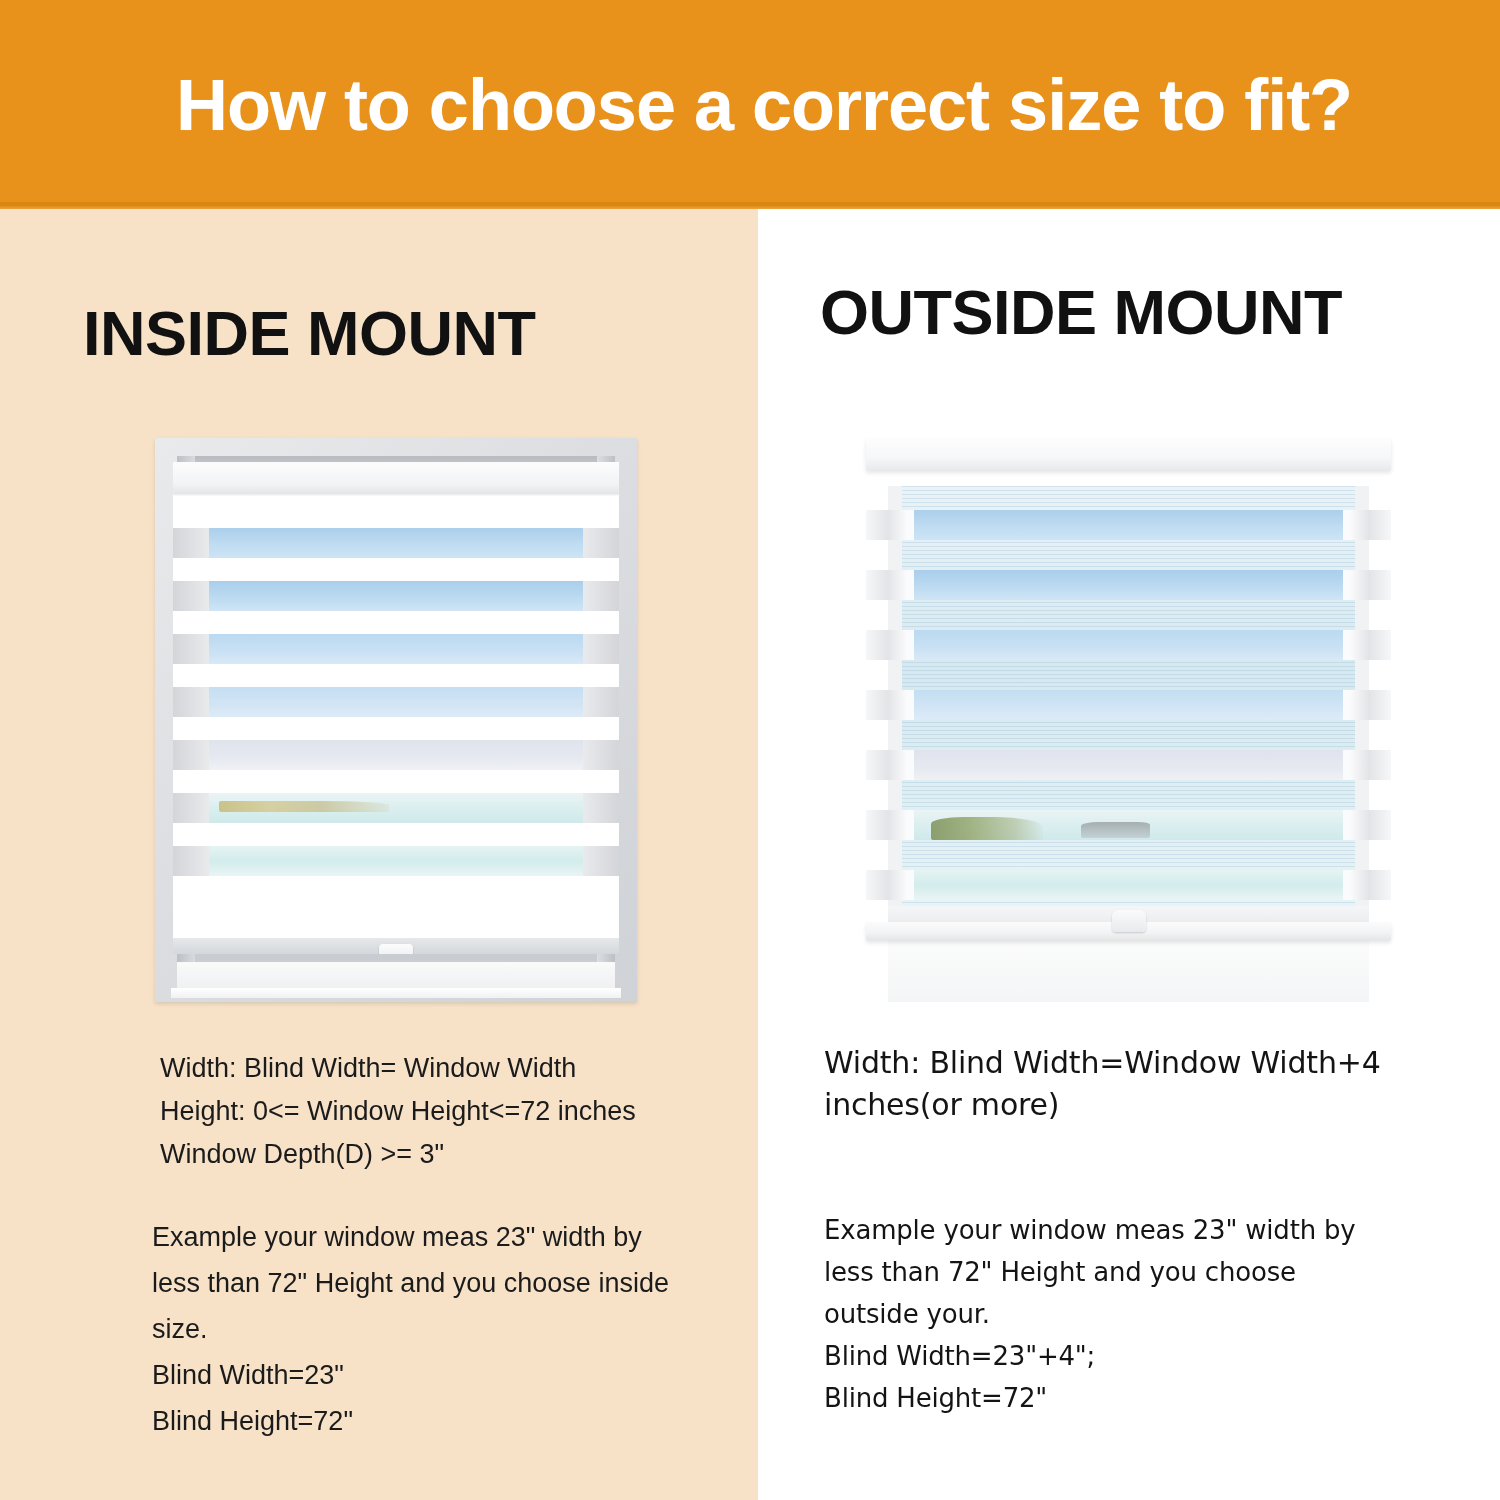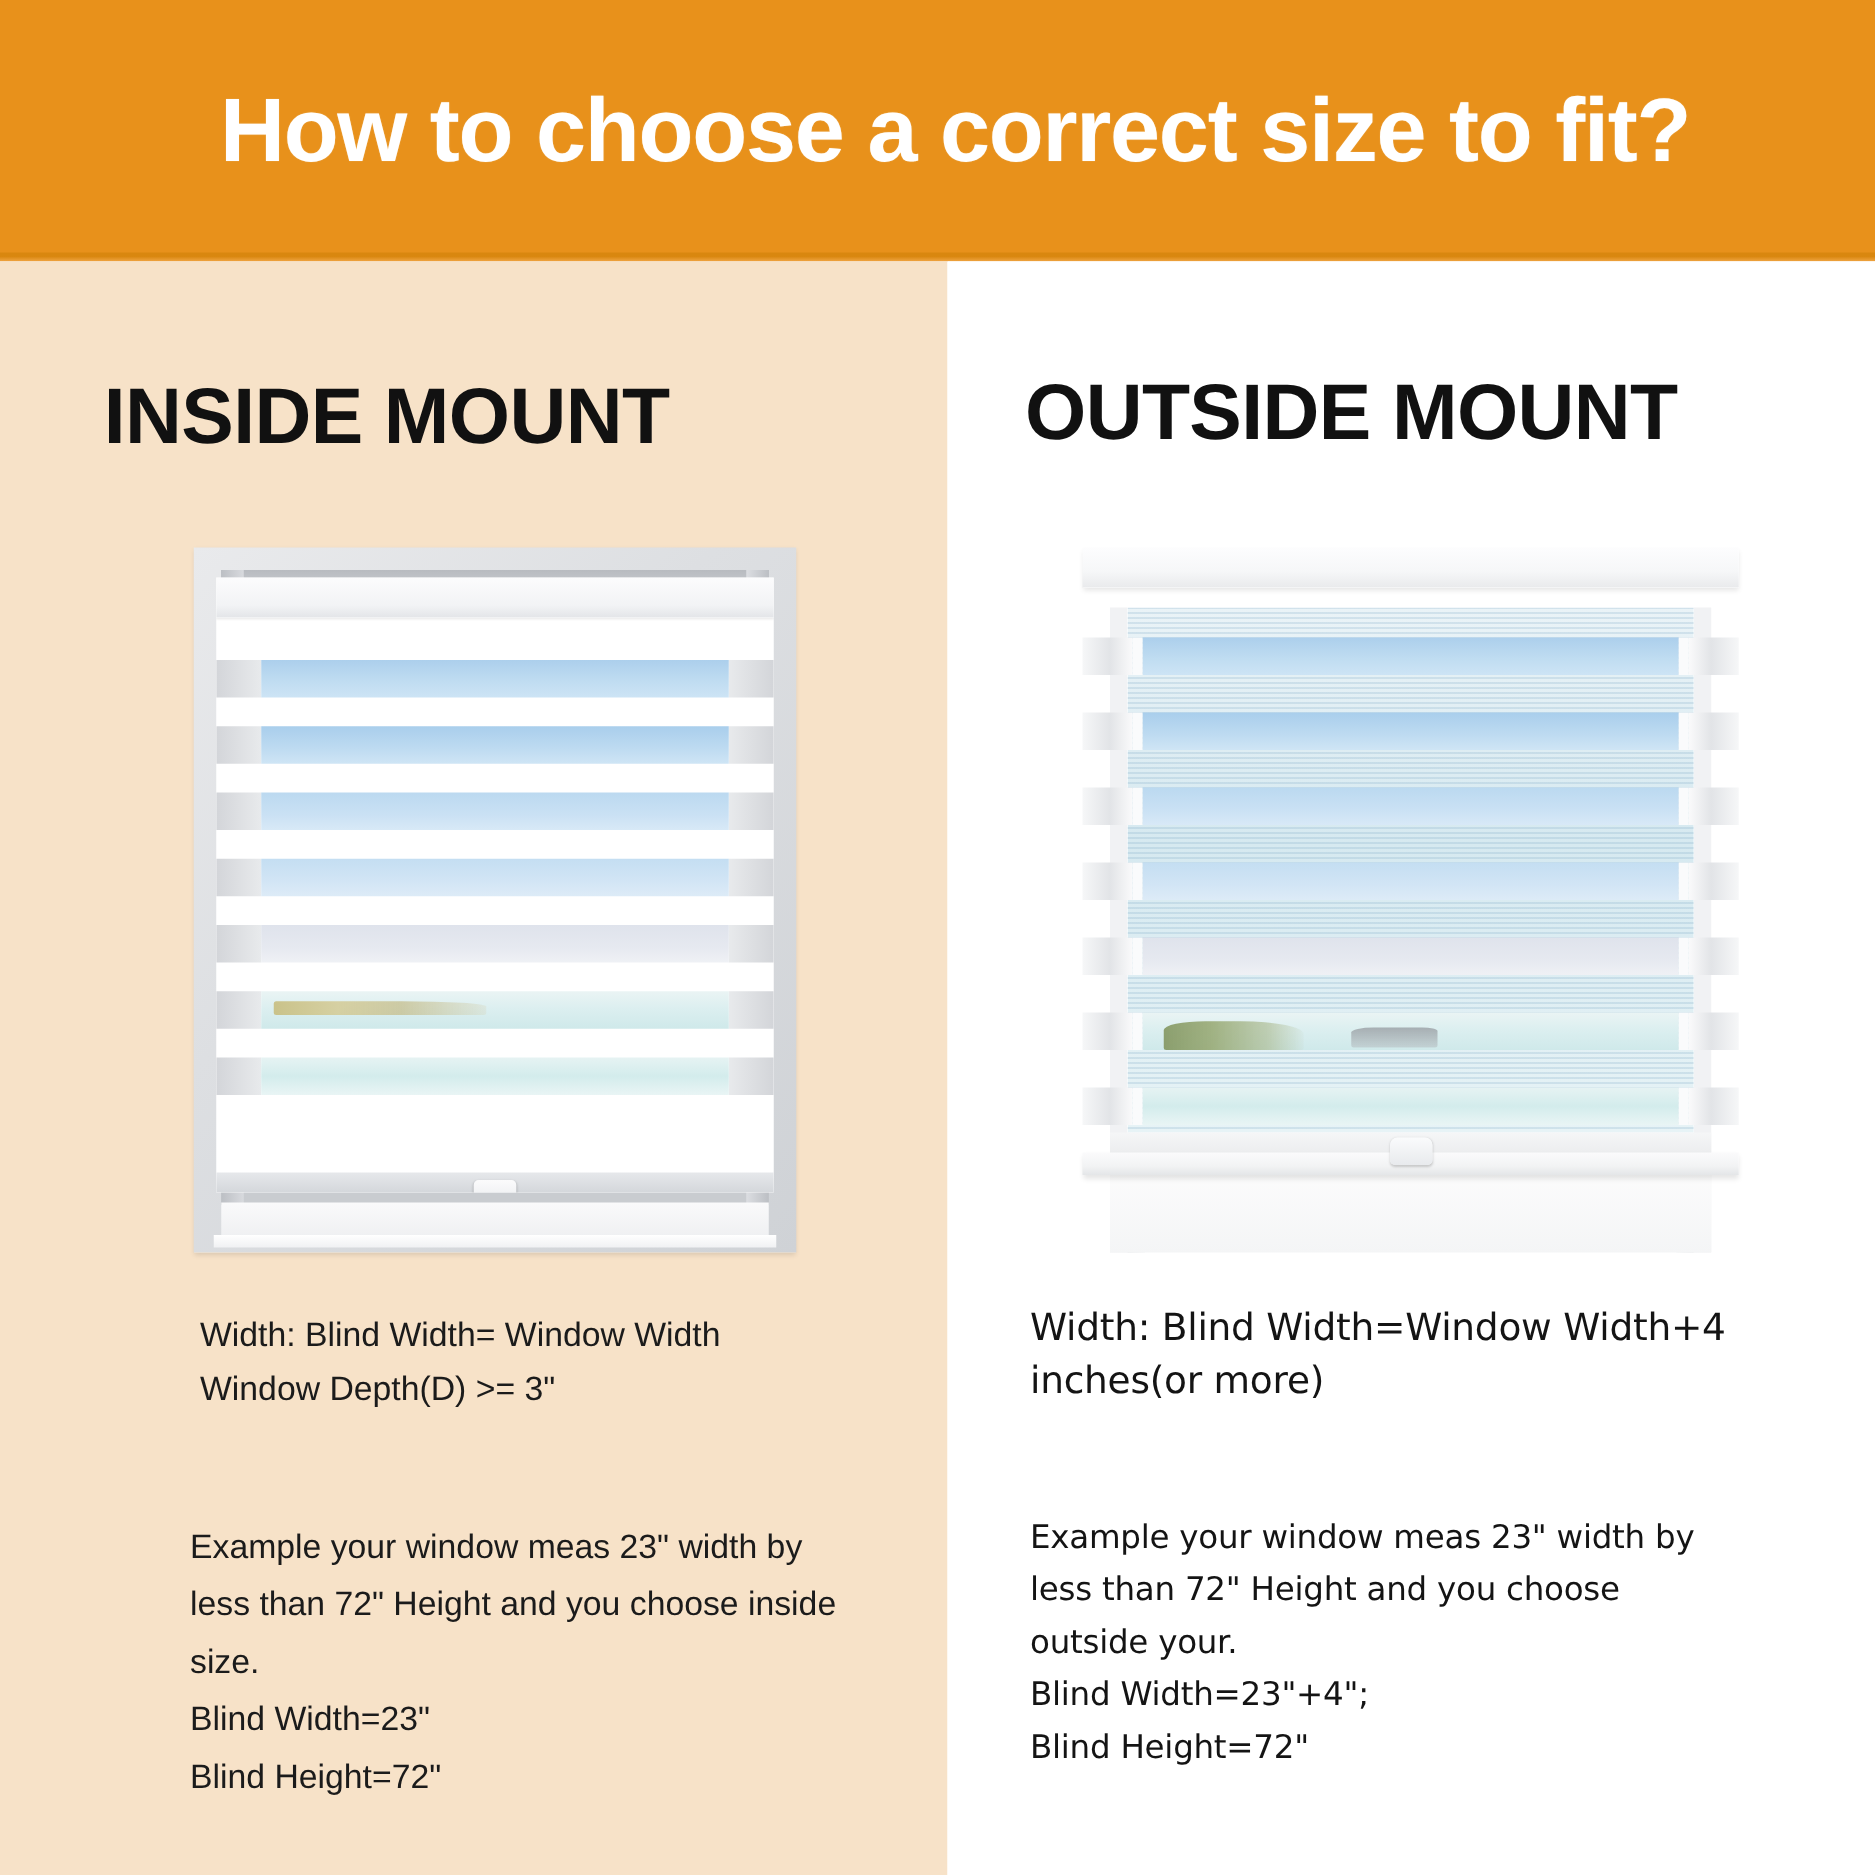--- a/index.html
+++ b/index.html
@@ -42,21 +42,21 @@
   .panel-title {
     position:absolute;
     font-family:"Liberation Sans", sans-serif;
     font-weight:bold;
     color:#111111;
     font-size:63px;
     letter-spacing:-0.5px;
     white-space:nowrap;
   }
   #title-inside  { left:83px; top:88px; }
-  #title-outside { left:62px; top:85px; }
+  #title-outside { left:62px; top:67px; }
 
   
   .sky-a { background:linear-gradient(to bottom,#ACCFEC 0%,#BFDCF1 55%,#CDE4F5 100%); }
   .sky-b { background:linear-gradient(to bottom,#A9CEEC 0%,#BEDBF1 60%,#CFE5F5 100%); }
   .sky-c { background:linear-gradient(to bottom,#BBD9F0 0%,#CAE1F4 60%,#D8E9F7 100%); }
   .sky-d { background:linear-gradient(to bottom,#C4DEF2 0%,#D2E5F5 60%,#DDEBF7 100%); }
   .haze  { background:linear-gradient(to bottom,#DFE3EC 0%,#E6E9F0 60%,#EFF1F5 100%); }
   .sea-far { background:linear-gradient(to bottom,#EAF4F4 0%,#DCEFF0 45%,#CFE9EA 100%); }
   .sea-mid { background:linear-gradient(to bottom,#E6F3F3 0%,#D3ECEC 50%,#E9F5F5 100%); }
 
@@ -337,20 +337,21 @@
           <div id="iw-bottomrail"></div>
           <div id="iw-knob"></div>
         </div>
 
         <div id="iw-sill"></div>
         <div id="iw-sill-lip"></div>
       </div>
 
       <div class="txt-block" id="inside-text">
         <div class="txt-line">Width: Blind Width= Window Width</div>
+        <div class="txt-line">Height: 0&lt;= Window Height&lt;=72 inches</div>
         <div class="txt-line">Window Depth(D) &gt;= 3"</div>
       </div>
 
       <div class="txt-block" id="inside-example">
         <div class="txt-line">Example your window meas 23" width by</div>
         <div class="txt-line">less than 72" Height and you choose inside</div>
         <div class="txt-line">size.</div>
         <div class="txt-line">Blind Width=23"</div>
         <div class="txt-line">Blind Height=72"</div>
       </div>

